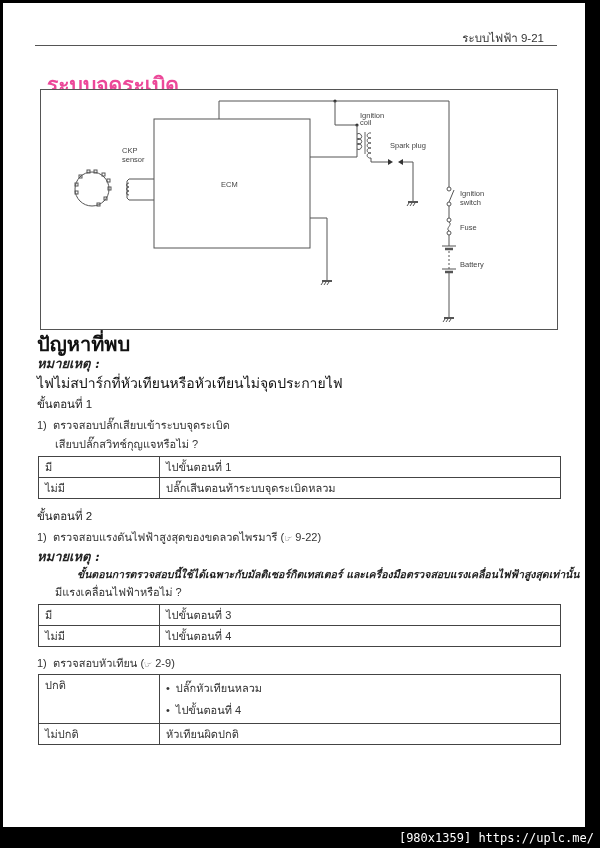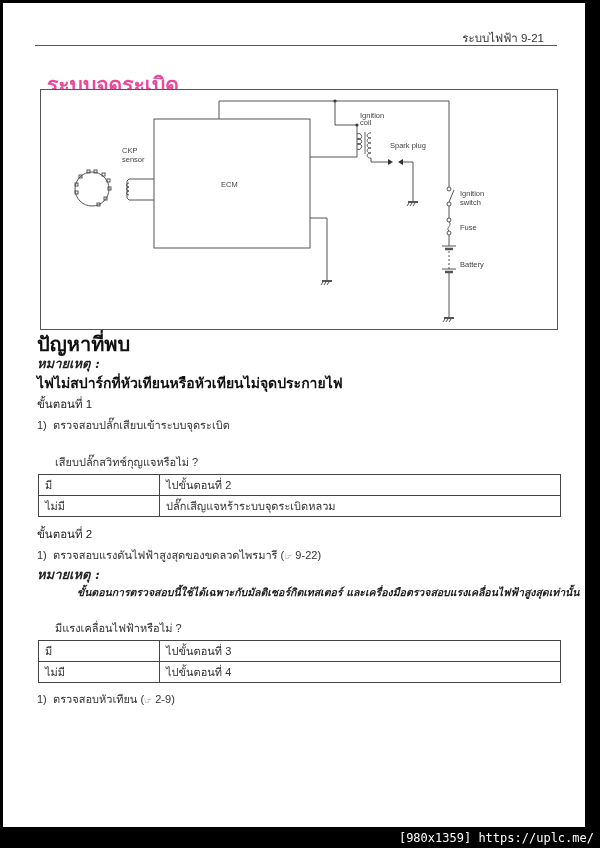--- a/index.html
+++ b/index.html
@@ -34,27 +34,27 @@
   }
   .note-label {
     font-family: "DejaVu Serif", "Liberation Serif", serif; font-weight: bold; font-style: italic;
     font-size: 13px; color: #222; line-height: 18px; margin: 0;
   }
   .note-text {
     font-family: "DejaVu Serif", "Liberation Serif", serif; font-style: italic; font-size: 10.5px;
     color: #222; line-height: 17px; margin: 0 0 0 30px; white-space: nowrap;
   }
   .h-symptom {
-    font-family: "DejaVu Serif", "Liberation Serif", serif; font-weight: bold; font-size: 14px;
+    font-family: "DejaVu Serif", "Liberation Serif", serif; font-weight: normal; font-size: 14px;
     color: #111; margin: 0; line-height: 20px;
   }
   .step-title { font-weight: normal; font-size: 11.5px; color: #222; line-height: 18px; margin: 2px 0 0 0; }
   .step-item { font-size: 11px; color: #333; line-height: 20px; margin: 2px 0 0 0; }
   .step-item .num { display: inline-block; width: 16px; }
-  .question { font-size: 11px; color: #333; line-height: 19px; margin: 18px 0 2px 18px; }
+  .question { font-size: 11px; color: #333; line-height: 19px; margin: 0 0 2px 18px; }
   table.res {
     border-collapse: collapse; margin-left: 1px; width: 523px; font-size: 11px; color: #333;
   }
   table.res td { border: 1.2px solid #444; padding: 2px 6px; line-height: 16px; vertical-align: top; }
   table.res td.c1 { width: 108px; }
   table.res ul { list-style: none; margin: 0; padding: 0; }
   table.res li { line-height: 22px; }
   table.res li::before { content: "\2022"; margin-right: 6px; }
   .ref-icon { font-size: 9px; }
   .watermark {
@@ -174,25 +174,25 @@
     <h3 class="h-symptom">ไฟไม่สปาร์กที่หัวเทียนหรือหัวเทียนไม่จุดประกายไฟ</h3>
 
     <div>
       <p class="step-title">ขั้นตอนที่ 1</p>
       <p class="step-item"><span class="num">1)</span><span>ตรวจสอบปลั๊กเสียบเข้าระบบจุดระเบิด</span></p>
       <p class="question">เสียบปลั๊กสวิทช์กุญแจหรือไม่ ?</p>
       <table class="res">
         <tbody>
             <tr>
           <td class="c1">มี</td>
-          <td>ไปขั้นตอนที่ 2</td>
+          <td>ไปขั้นตอนที่ 1</td>
         </tr>
         <tr>
           <td class="c1">ไม่มี</td>
-          <td>ปลั๊กเสีญแจหร้าระบบจุดระเบิดหลวม</td>
+          <td>ปลั๊กเสีนตอนท้าระบบจุดระเบิดหลวม</td>
         </tr>
       </tbody>
         </table>
     </div>
 
     <div style="margin-top:8px;">
       <p class="step-title">ขั้นตอนที่ 2</p>
       <p class="step-item"><span class="num">1)</span><span>ตรวจสอบแรงดันไฟฟ้าสูงสุดของขดลวดไพรมารี (</span><span class="ref-icon">☞</span> <span>9-22)</span></p>
       <p class="note-label">หมายเหตุ :</p>
       <p class="note-text" style="margin-left:40px;font-weight:bold;">ขั้นตอนการตรวจสอบนี้ใช้ได้เฉพาะกับมัลติเซอร์กิตเทสเตอร์ และเครื่องมือตรวจสอบแรงเคลื่อนไฟฟ้าสูงสุดเท่านั้น</p>
@@ -206,17 +206,34 @@
         <tr>
           <td class="c1">ไม่มี</td>
           <td>ไปขั้นตอนที่ 4</td>
         </tr>
       </tbody>
         </table>
     </div>
 
     <div style="margin-top:6px;">
       <p class="step-item"><span class="num">1)</span><span>ตรวจสอบหัวเทียน (</span><span class="ref-icon">☞</span> <span>2-9)</span></p>
+      <table class="res">
+        <tbody>
+            <tr>
+          <td class="c1">ปกติ</td>
+          <td>
+            <ul>
+              <li>ปลั๊กหัวเทียนหลวม</li>
+              <li>ไปขั้นตอนที่ 4</li>
+            </ul>
+          </td>
+        </tr>
+        <tr>
+          <td class="c1">ไม่ปกติ</td>
+          <td>หัวเทียนผิดปกติ</td>
+        </tr>
+      </tbody>
+        </table>
     </div>
   </div>
 </div>
 
 <div class="watermark">[980x1359] https://uplc.me/</div>
 
 </body></html>

